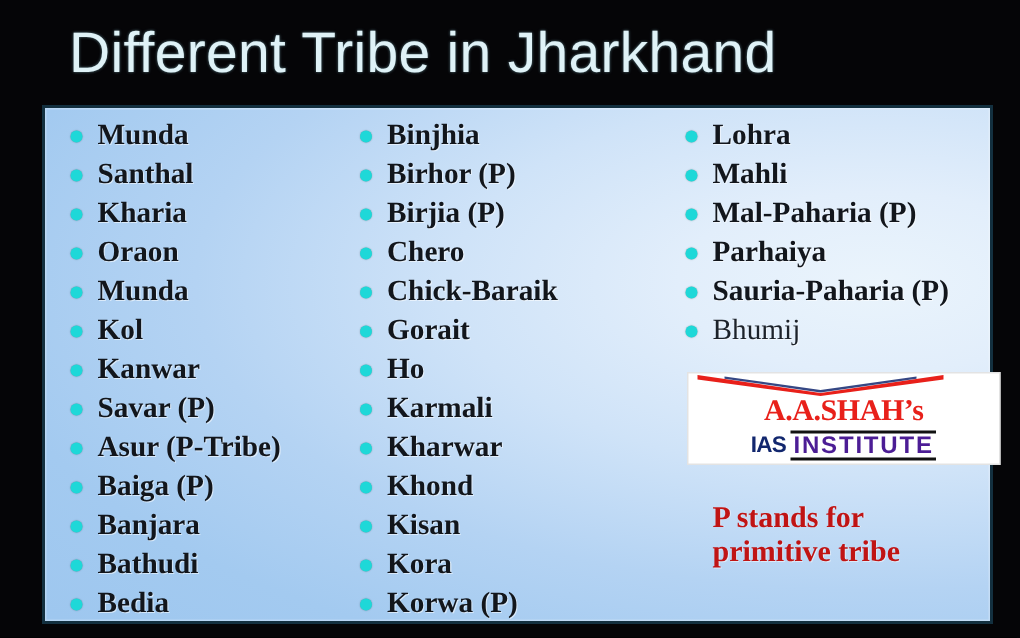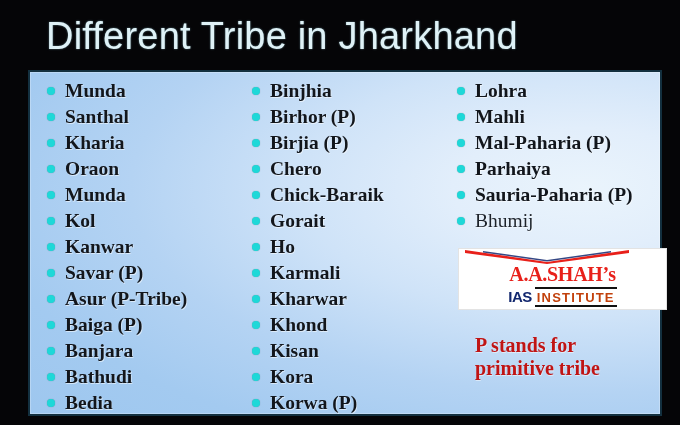--- a/index.html
+++ b/index.html
@@ -64,21 +64,21 @@
     width: 100%;
     height: 100%;
   }
 
   
   .col {
     position: absolute;
     top: 6px;
   }
   #col-1 { left: 8px;   width: 205px; }
-  #col-2 { left: 213px; width: 210px; }
+  #col-2 { left: 201px; width: 210px; }
   #col-3 { left: 418px; width: 215px; }
 
   ul.tribe-list {
     list-style: none;
     margin: 0;
     padding: 0;
   }
   ul.tribe-list li {
     position: relative;
     height: 26px;
@@ -148,23 +148,23 @@
     font-family: "Liberation Sans", sans-serif;
     font-weight: bold;
     font-size: 15px;
     line-height: 21px;
     color: #12276e;
     letter-spacing: -0.5px;
   }
   #logo-institute {
     font-family: "Liberation Sans", sans-serif;
     font-weight: bold;
-    font-size: 13px;
+    font-size: 16px;
     line-height: 15px;
-    color: #c2410c;
+    color: #4c1d95;
     letter-spacing: 1.2px;
     border-top: 2px solid #111111;
     border-bottom: 2px solid #111111;
     padding: 1px 2px 0 2px;
   }
 
   
   #footnote {
     position: absolute;
     left: 445px;

